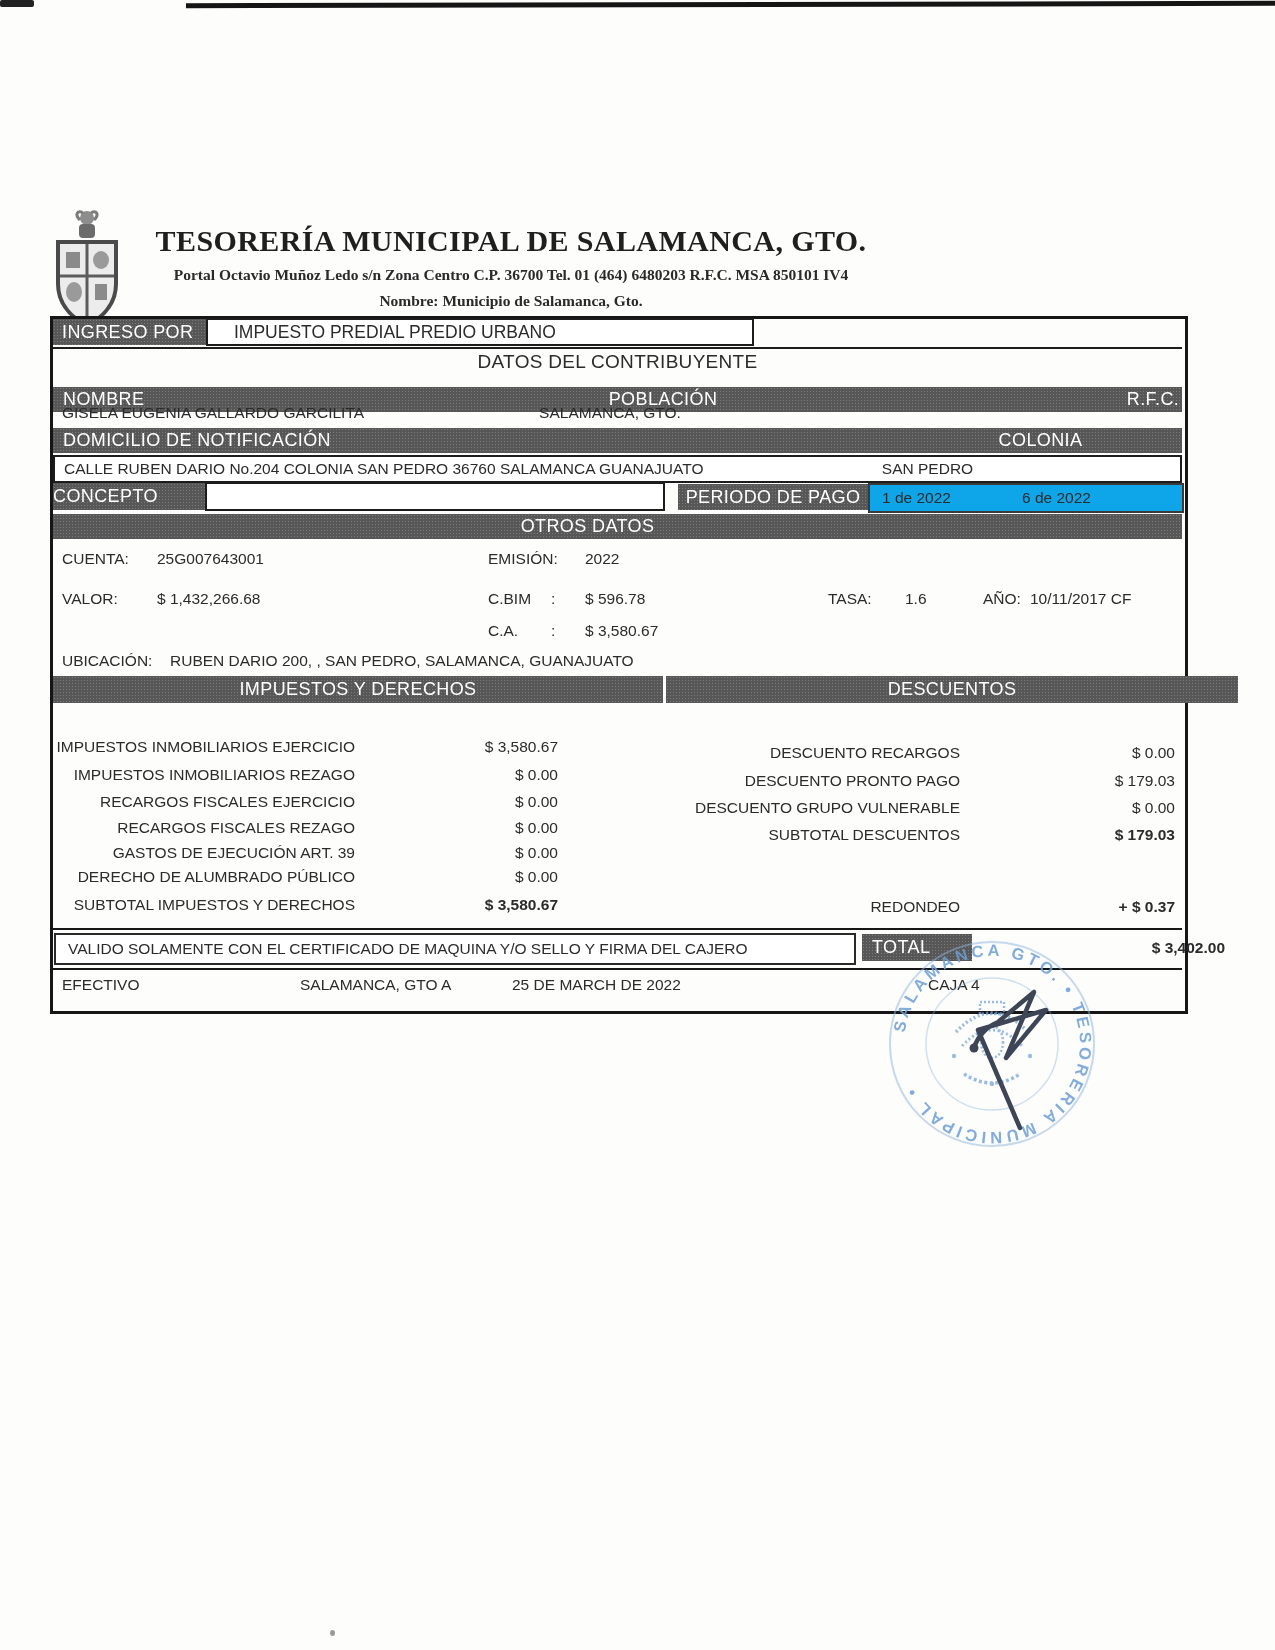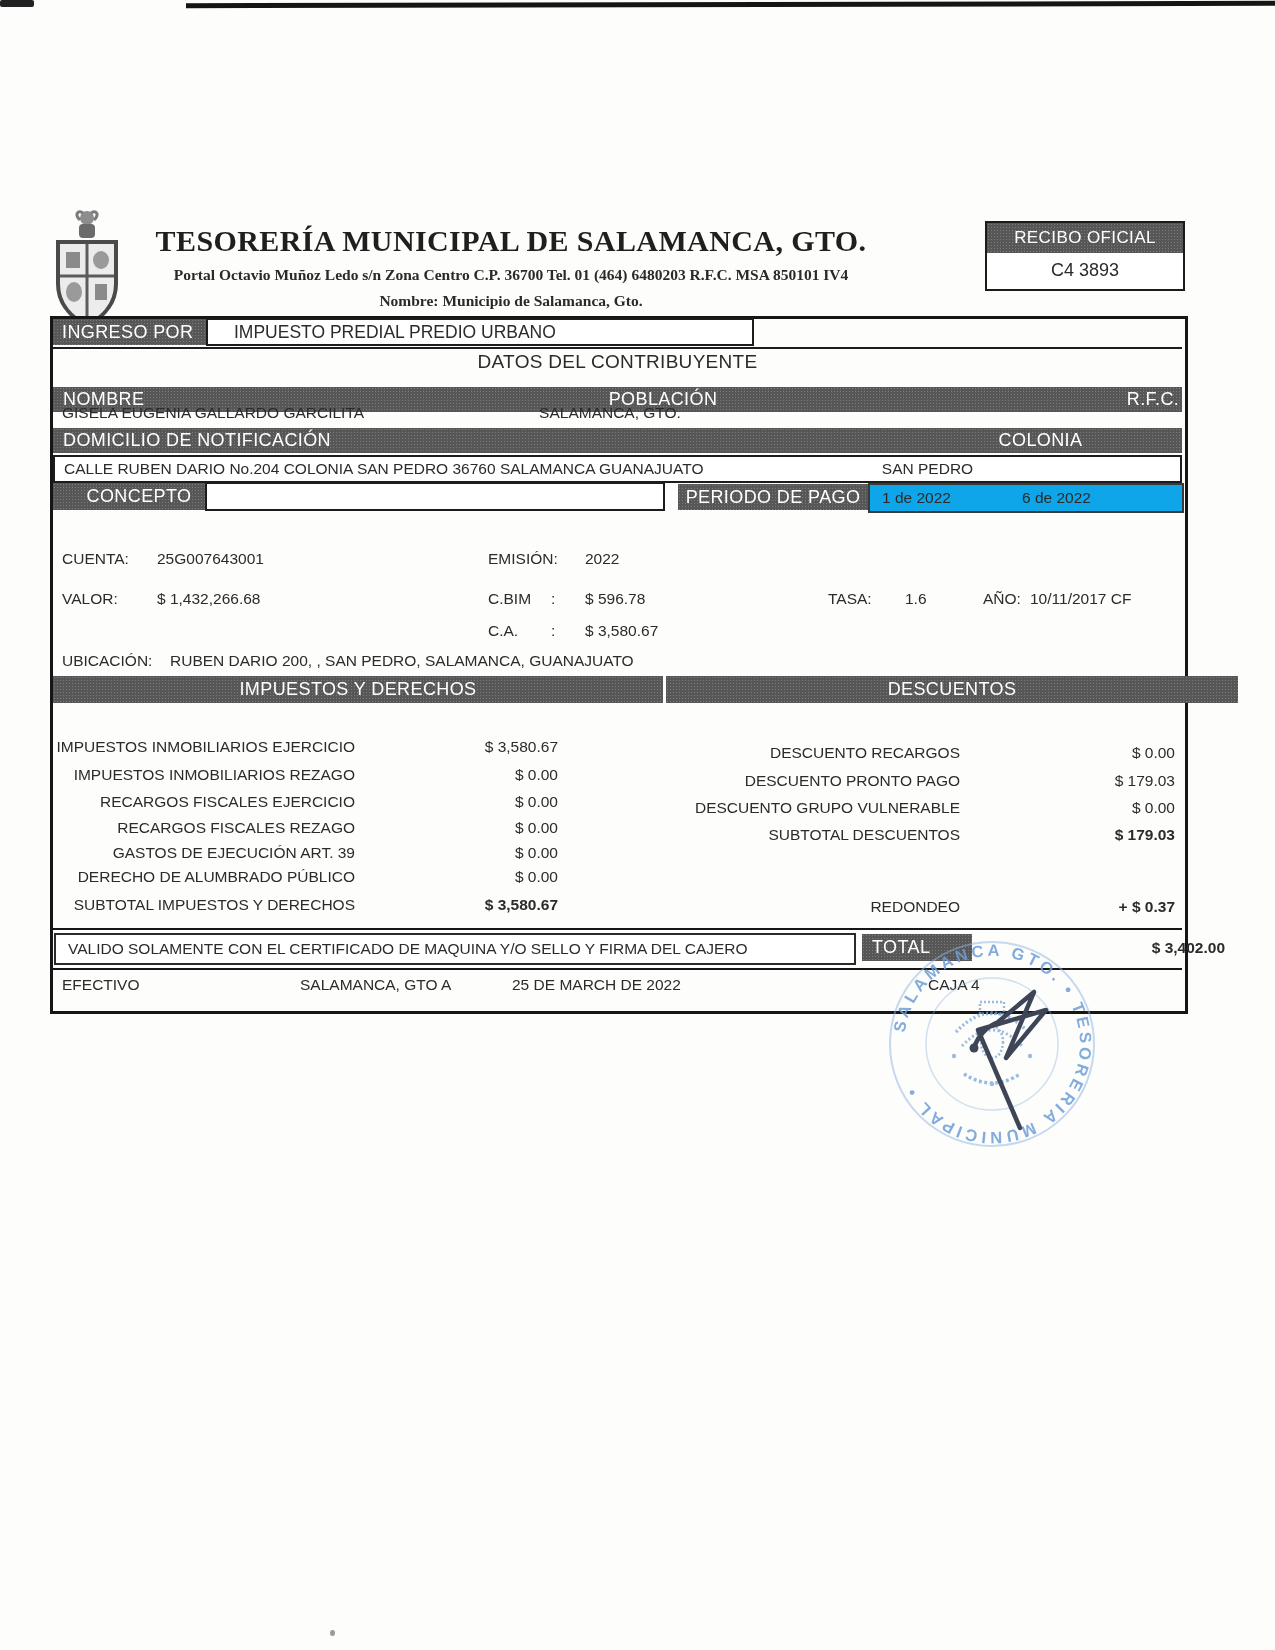--- a/index.html
+++ b/index.html
@@ -41,24 +41,20 @@
     <rect x="16" y="42" width="14" height="16" fill="#8a8a8a"></rect>
     <ellipse cx="51" cy="50" rx="8" ry="9" fill="#9a9a9a"></ellipse>
     <ellipse cx="24" cy="82" rx="8" ry="10" fill="#9a9a9a"></ellipse>
     <rect x="45" y="74" width="12" height="16" fill="#8a8a8a"></rect>
   </svg>
 
   <div class="abs serif bold" style="left:130px;top:224px;width:762px;text-align:center;font-size:30px;letter-spacing:.4px;color:#1f1f1f;white-space:nowrap;">TESORERÍA MUNICIPAL DE SALAMANCA, GTO.</div>
   <div class="abs serif bold" style="left:118px;top:266px;width:786px;text-align:center;font-size:15.5px;color:#2a2a2a;white-space:nowrap;">Portal Octavio Muñoz Ledo s/n Zona Centro C.P. 36700 Tel. 01 (464) 6480203 R.F.C. MSA 850101 IV4</div>
   <div class="abs serif bold" style="left:130px;top:292px;width:762px;text-align:center;font-size:15.5px;color:#2a2a2a;">Nombre: Municipio de Salamanca, Gto.</div>
 
-  <div class="abs box" style="left:985px;top:221px;width:196px;height:66px;border-width:2.5px;">
-    <div class="bar ctr" style="left:0;top:0;right:0;height:30px;line-height:30px;font-size:17px;">RECIBO OFICIAL</div>
-    <div class="abs ctr" style="left:0;top:30px;right:0;height:34px;line-height:34px;font-size:18px;">C4 3893</div>
-  </div>
 
   <div class="abs" style="left:50px;top:316px;width:1132px;height:692px;border:3px solid #161616;"></div>
 
   <div class="bar" style="left:53px;top:319px;width:150px;height:26px;line-height:26px;padding-left:9px;">INGRESO POR</div>
   <div class="abs box t17" style="left:206px;top:318px;width:518px;height:24px;line-height:24px;padding-left:26px;border-width:2.5px;">IMPUESTO PREDIAL PREDIO URBANO</div>
   <div class="line" style="left:53px;top:347px;width:1129px;height:2px;"></div>
 
   <div class="abs ctr" style="left:53px;top:351px;width:1129px;font-size:19px;letter-spacing:.3px;">DATOS DEL CONTRIBUYENTE</div>
 
   <div class="bar" style="left:53px;top:375px;width:1129px;height:25px;line-height:25px;margin-top:12px;">
@@ -70,28 +66,29 @@
   <div class="abs t15 ctr" style="left:470px;top:404px;width:280px;">SALAMANCA, GTO.</div>
   <div class="abs t15 ctr" style="left:1020px;top:404px;width:160px;"></div>
 
   <div class="bar" style="left:53px;top:428px;width:842px;height:25px;line-height:25px;padding-left:10px;">DOMICILIO DE NOTIFICACIÓN</div>
   <div class="bar ctr" style="left:899px;top:428px;width:283px;height:25px;line-height:25px;">COLONIA</div>
   <div class="abs box" style="left:53px;top:455px;width:1125px;height:24px;border-width:2px;">
     <span class="abs t15" style="left:9px;top:3px;">CALLE RUBEN DARIO No.204   COLONIA SAN PEDRO 36760 SALAMANCA GUANAJUATO</span>
     <span class="abs t15 ctr" style="left:790px;top:3px;width:165px;">SAN PEDRO</span>
   </div>
 
-  <div class="bar" style="left:53px;top:483px;width:152px;height:27px;line-height:27px;padding-left:10px;text-align:center;">CONCEPTO</div>
+  <div class="bar" style="left:53px;top:483px;width:152px;height:27px;line-height:27px;">CONCEPTO</div>
   <div class="abs box" style="left:205px;top:482px;width:456px;height:25px;border-width:2.5px;"></div>
   <div class="bar ctr" style="left:678px;top:484px;width:190px;height:26px;line-height:26px;">PERIODO DE PAGO</div>
   <div class="abs" style="left:868px;top:483px;width:312px;height:26px;border:2px solid #3a3a3a;background:#0ea5e9;">
     <span class="abs t15" style="left:12px;top:4px;">1 de 2022</span>
     <span class="abs t15" style="left:152px;top:4px;">6 de 2022</span>
   </div>
 
+  <div class="bar ctr" style="left:53px;top:514px;width:1129px;height:25px;line-height:25px;padding-right:60px;box-sizing:border-box;">OTROS DATOS</div>
 
   <div class="abs t15" style="left:62px;top:550px;">CUENTA:</div>
   <div class="abs t15" style="left:157px;top:550px;">25G007643001</div>
   <div class="abs t15" style="left:488px;top:550px;">EMISIÓN:</div>
   <div class="abs t15" style="left:585px;top:550px;">2022</div>
 
   <div class="abs t15" style="left:62px;top:590px;">VALOR:</div>
   <div class="abs t15" style="left:157px;top:590px;">$ 1,432,266.68</div>
   <div class="abs t15" style="left:488px;top:590px;">C.BIM</div>
   <div class="abs t15" style="left:551px;top:590px;">:</div>

